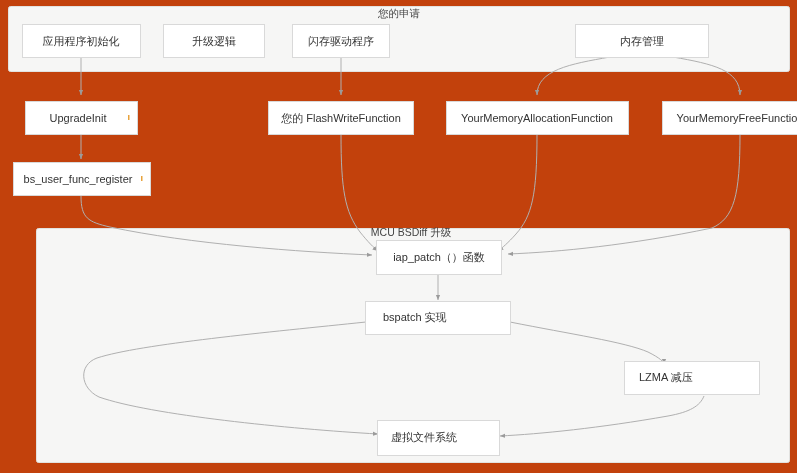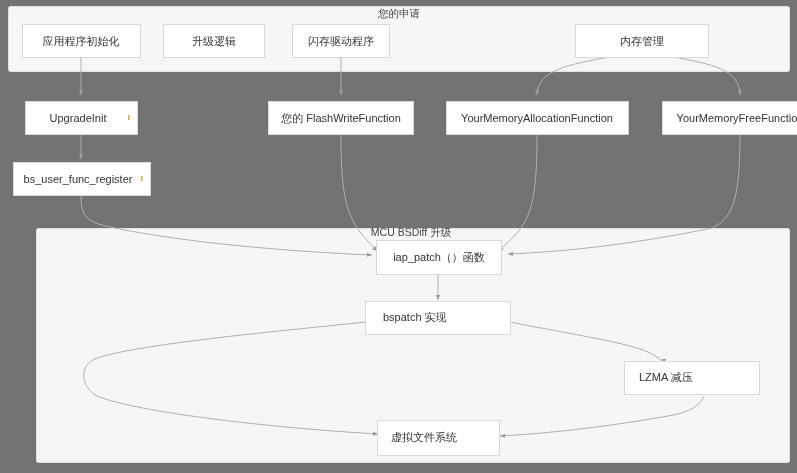--- a/index.html
+++ b/index.html
@@ -10,21 +10,21 @@
   body {
     width: 797px;
     height: 473px;
     overflow: hidden;
     font-family: "Liberation Sans", "DejaVu Sans", sans-serif;
   }
   #diagram-root {
     position: relative;
     width: 797px;
     height: 473px;
-    background: #737373;
+    background: #c2410c;
   }
   svg.flow {
     position: absolute;
     top: 0;
     left: 0;
     width: 797px;
     height: 473px;
     display: block;
   }
   .cluster-box {

